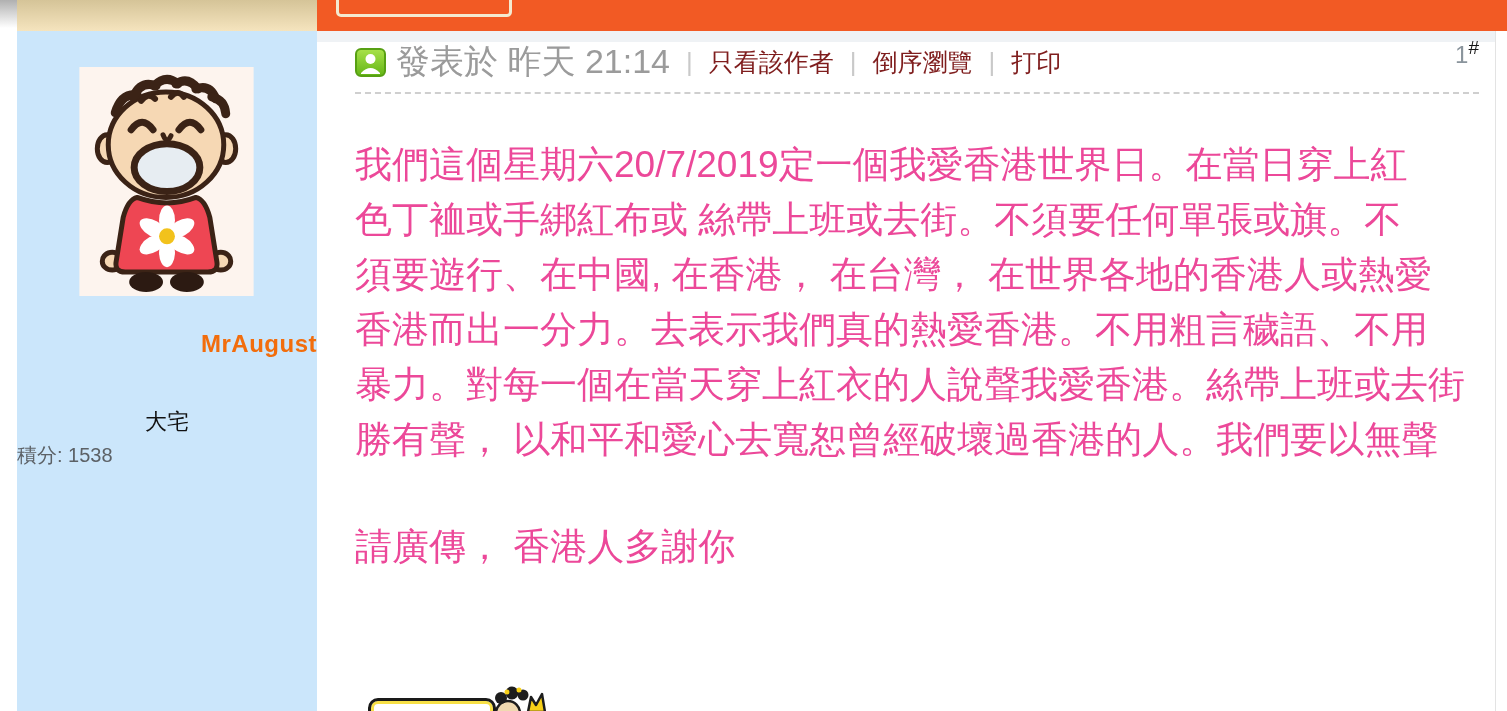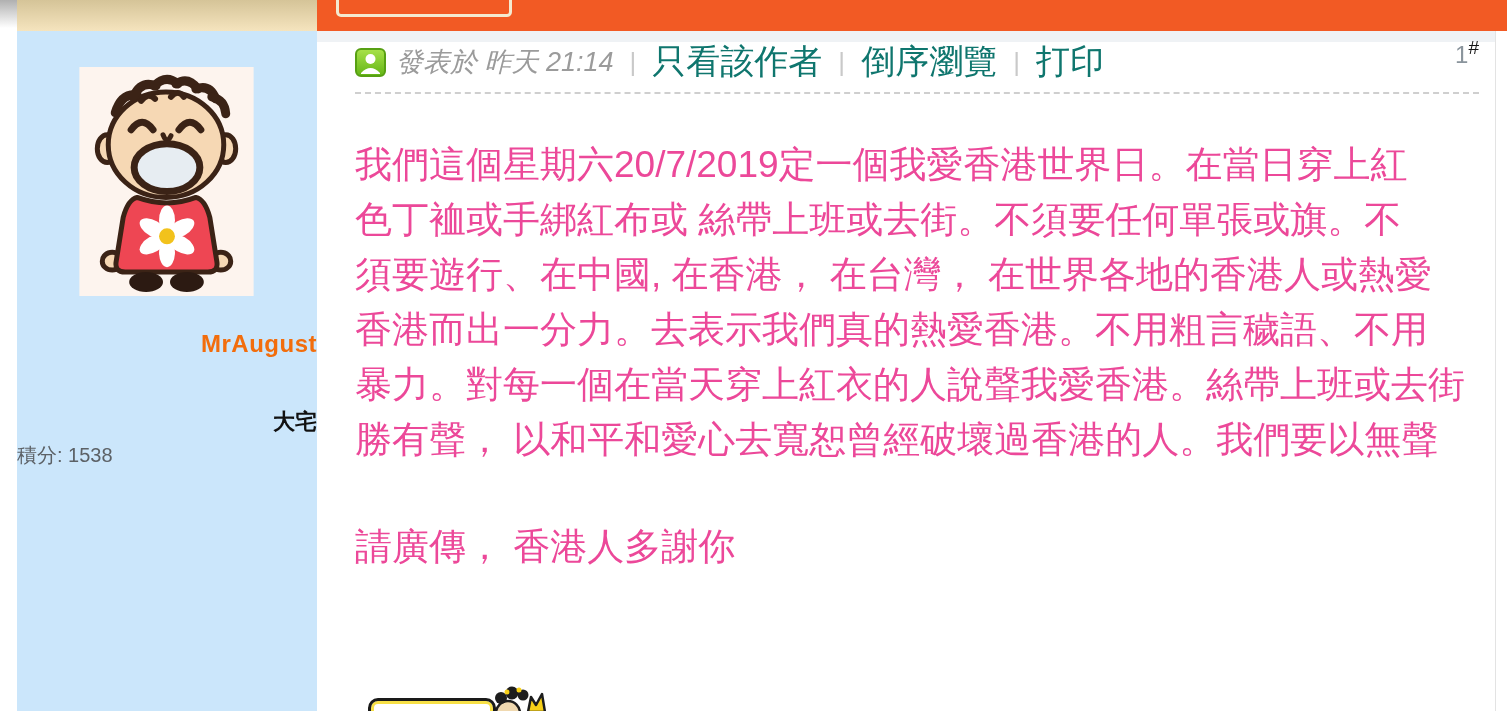--- a/index.html
+++ b/index.html
@@ -20,36 +20,36 @@
   .tab-outline { position:absolute; left:19px; top:-17px; width:176px; height:34px;
     border:3px solid #f4ead0; border-radius:5px; }
 
   
   .sidebar { position:absolute; left:17px; top:31px; width:300px; height:680px;
     background:#cbe6fb; }
   .avatar { position:absolute; left:62px; top:36px; width:175px; height:229px; }
   .avatar svg { display:block; width:100%; height:100%; }
   .username { position:absolute; left:0; top:299px; width:100%; text-align:right;
     color:#f26d0c; font-weight:bold; font-size:24px; letter-spacing:.5px; cursor:pointer; }
-  .rank { position:absolute; left:0; top:376px; width:100%; text-align:right;
-    color:#111; font-weight:bold; font-size:22px; }
+  .rank { position:absolute; left:0; top:376px; width:100%; text-align:center;
+    color:#111; font-weight:normal; font-size:22px; }
   .score { position:absolute; left:0; top:411px; width:100%; text-align:left;
     color:#5c6166; font-size:20px; }
 
   
   .content { position:absolute; left:317px; top:31px; width:1179px; height:680px;
     background:#fff; border-right:1px solid #e3e3e3; }
   .substrip { position:absolute; left:0; top:0; width:100%; height:11px; background:#eff2f5; }
 
   .meta-row { position:absolute; left:38px; top:14px; height:34px;
     display:flex; align-items:center; }
   .member-icon { width:31px; height:29px; margin-right:10px; cursor:pointer; }
-  .posted { color:#9b9b9b; font-size:27px; white-space:pre;font-style:italic; }
+  .posted { color:#9b9b9b; font-size:34px; white-space:pre; }
   .meta-sep { color:#c9c9c9; font-size:26px; font-weight:200; margin:0 16px; }
-  .meta-link { color:#0f766e; font-size:34px; text-decoration:none; cursor:pointer; }
+  .meta-link { color:#7f1d1d; font-size:25px; text-decoration:none; cursor:pointer; }
   .floor { position:absolute; right:16px; top:6px; cursor:pointer; }
   .floor .num { color:#8a949c; font-size:24px; }
   .floor .hash { color:#151515; font-size:19px; vertical-align:9px; }
 
   .divider { position:absolute; left:38px; right:16px; top:61px;
     border-top:2px dashed #cfcfcf; }
 
   .post-body { position:absolute; left:38px; top:106px; width:1125px;
     color:#ec4899; font-size:37px; line-height:55px; }
   .post-line { white-space:pre; }

